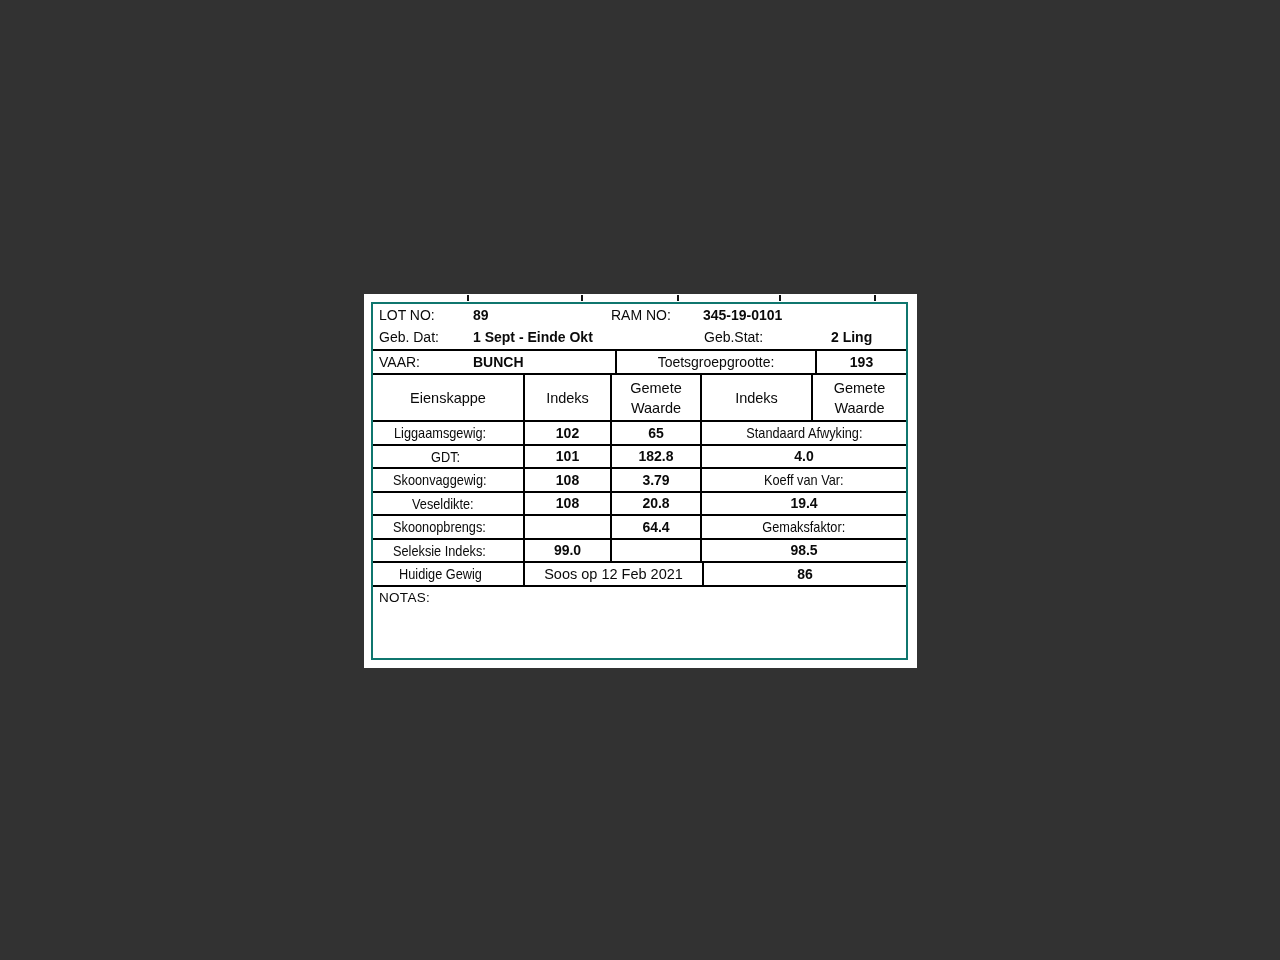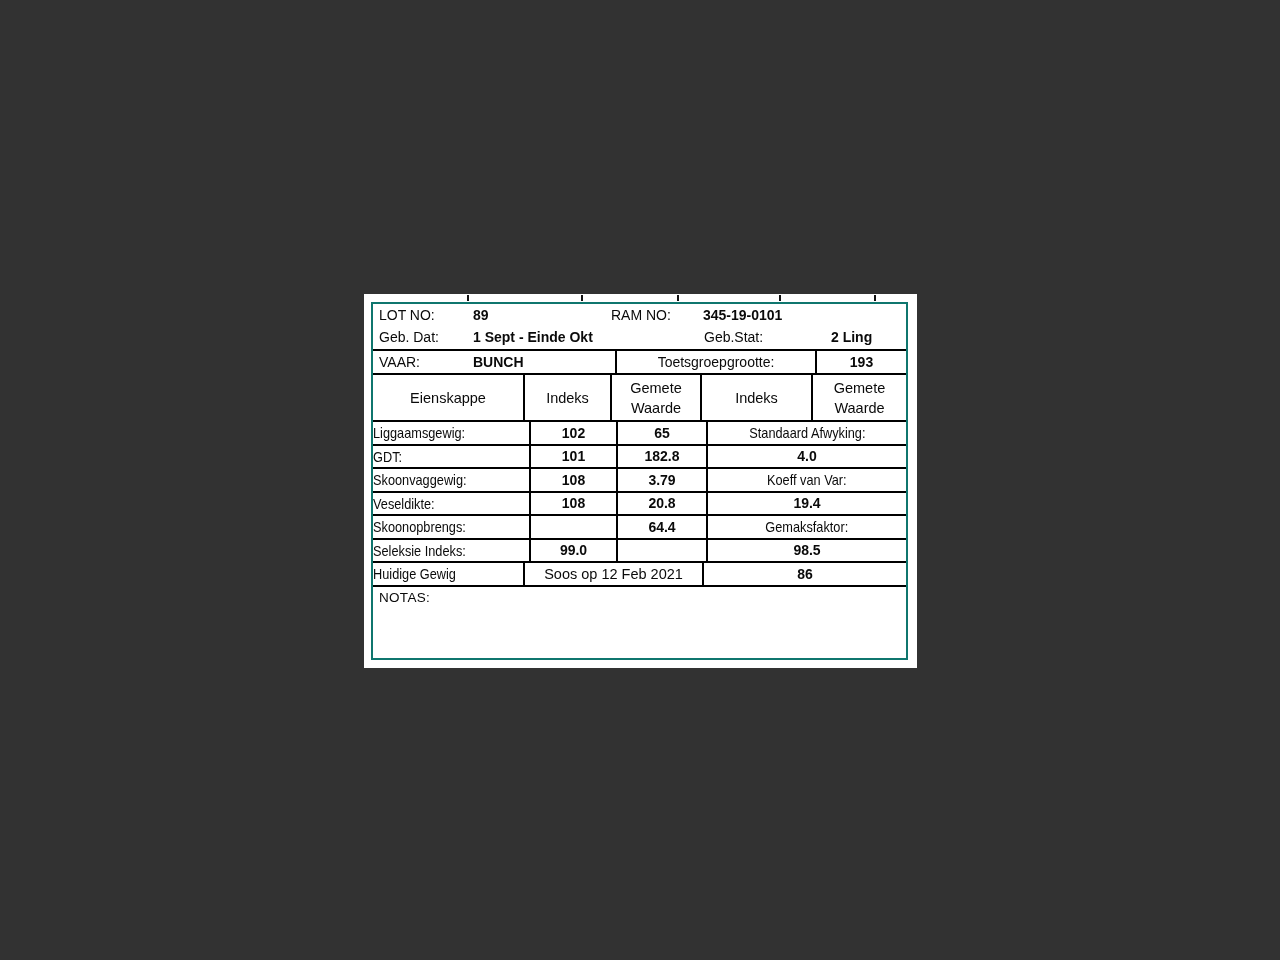--- a/index.html
+++ b/index.html
@@ -43,22 +43,22 @@
   
   .head{height:45px;}
   .hc{font-size:14.5px;line-height:20px;text-align:center;}
   .hc1{width:150px;}
   .hc2{width:87px;}
   .hc3{width:90px;}
   .hc4{width:111px;}
   .hc5{flex:1;}
   
   .dr{height:21.5px;}
-  .dc1{width:150px;justify-content:flex-start;}
-  .dc2{width:87px;margin-left:6px;}
+  .dc1{width:150px;justify-content:center;}
+  .dc2{width:87px;}
   .dc3{width:90px;}
   .dc23{width:179px;}
   .dc45{flex:1;}
   .nw{font-size:15px;transform:scaleX(.85);transform-origin:0 50%;white-space:nowrap;}
   .nwc{font-size:15px;transform:scaleX(.85);transform-origin:50% 50%;white-space:nowrap;}
   .plain{font-size:14.5px;white-space:nowrap;}
   
   .notas{flex:1;position:relative;}
   .notas-label{position:absolute;left:6px;top:3px;font-size:13.5px;letter-spacing:.3px;}
 </style>

